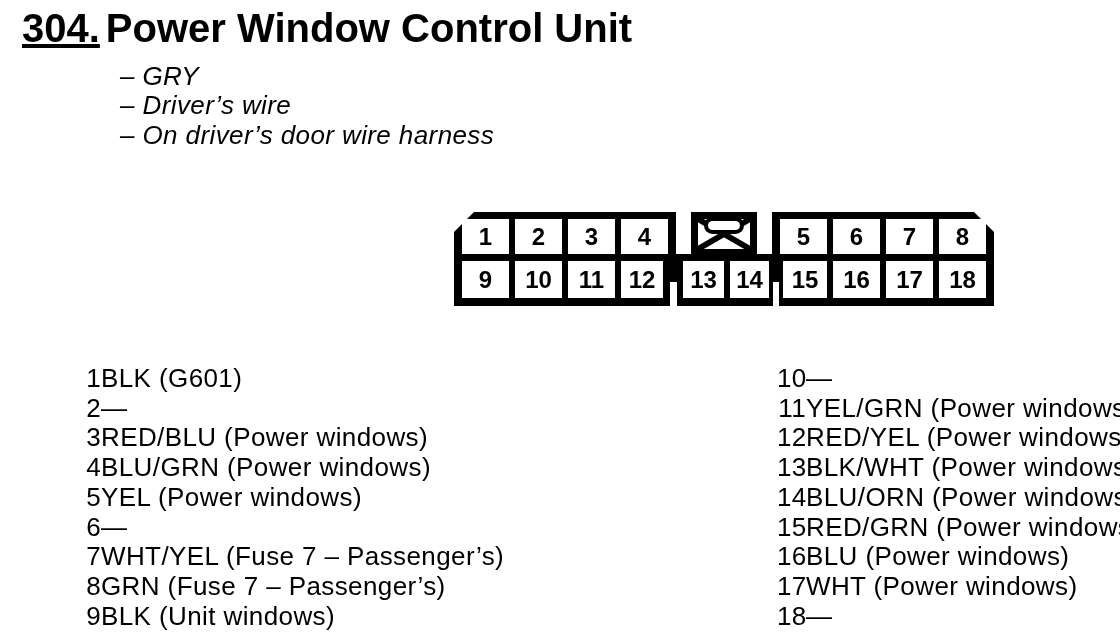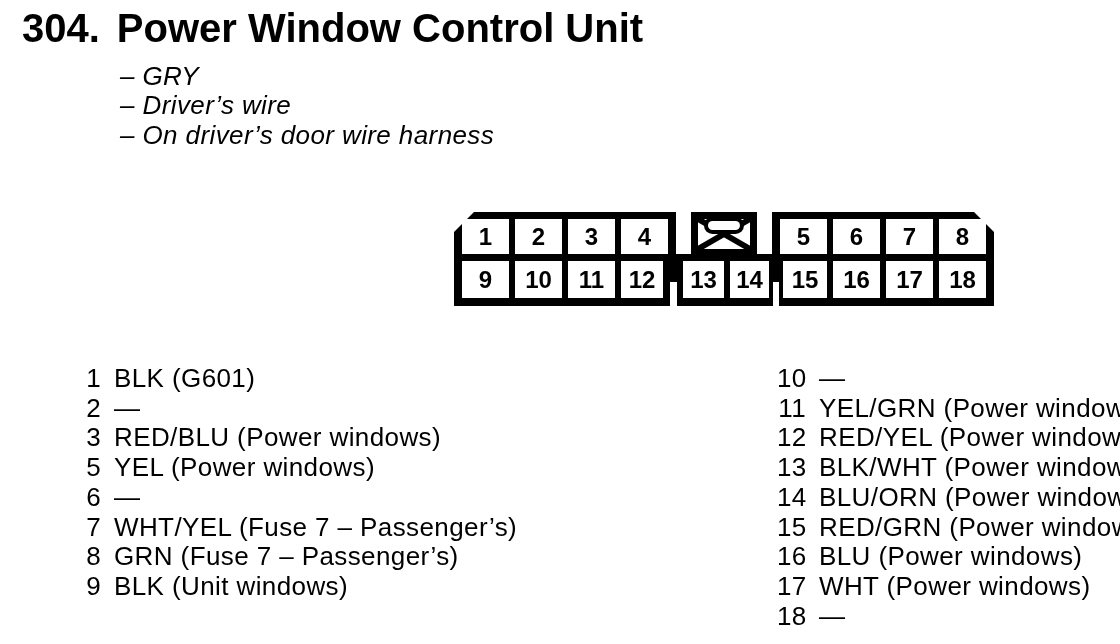--- a/index.html
+++ b/index.html
@@ -9,21 +9,21 @@
     position:relative;
     overflow:hidden;
     font-family:"Liberation Sans", sans-serif;
     color:#000;
   }
   #title {
     position:absolute; left:22px; top:6px;
     font-size:40px; font-weight:bold; line-height:44px;
     white-space:nowrap;
   }
-  #title .sec-num { display:inline-block; margin-right:17px; }
+  #title .sec-num { display:inline-block; margin-right:6px;text-decoration:underline; }
   #notes {
     position:absolute; left:120px; top:62px;
     font-size:26px; line-height:29.4px; letter-spacing:0.4px;
     white-space:nowrap;
     font-style:italic;
   }
   #connector {
     position:absolute; left:454px; top:212px;
     width:540px; height:94px;
   }
@@ -35,21 +35,21 @@
   .pin-col {
     position:absolute; top:364px;
     font-size:26px; line-height:29.7px; letter-spacing:0.4px;
     white-space:nowrap;
   }
   #pins-left  { left:79px;  }
   #pins-right { left:777px; }
   .pin-num { display:inline-block; text-align:right; }
   #pins-left  .pin-num { width:22px; }
   #pins-right .pin-num { width:29px; }
-  .pin-label { margin-left:13px; }
+  .pin-label { }
 </style>
 </head>
 <body>
 
 <div id="title">
   <span class="sec-num">304.</span><span>Power Window Control Unit</span>
 </div>
 
 <div id="notes">
   <div class="note">– GRY</div>
@@ -149,20 +149,21 @@
   </g>
 
   <rect x="216" y="70" width="7" height="24" fill="#fff"></rect>
   <rect x="319" y="70" width="6" height="24" fill="#fff"></rect>
 </svg>
 
 <div id="pins-left" class="pin-col">
   <div class="pin-row"><span class="pin-num">1</span><span class="pin-label">BLK (G601)</span></div>
   <div class="pin-row"><span class="pin-num">2</span><span class="pin-label">—</span></div>
   <div class="pin-row"><span class="pin-num">3</span><span class="pin-label">RED/BLU (Power windows)</span></div>
+  <div class="pin-row"><span class="pin-num">4</span><span class="pin-label">BLU/GRN (Power windows)</span></div>
   <div class="pin-row"><span class="pin-num">5</span><span class="pin-label">YEL (Power windows)</span></div>
   <div class="pin-row"><span class="pin-num">6</span><span class="pin-label">—</span></div>
   <div class="pin-row"><span class="pin-num">7</span><span class="pin-label">WHT/YEL (Fuse 7 – Passenger’s)</span></div>
   <div class="pin-row"><span class="pin-num">8</span><span class="pin-label">GRN (Fuse 7 – Passenger’s)</span></div>
   <div class="pin-row"><span class="pin-num">9</span><span class="pin-label">BLK (Unit windows)</span></div>
 </div>
 
 <div id="pins-right" class="pin-col">
   <div class="pin-row"><span class="pin-num">10</span><span class="pin-label">—</span></div>
   <div class="pin-row"><span class="pin-num">11</span><span class="pin-label">YEL/GRN (Power windows)</span></div>

